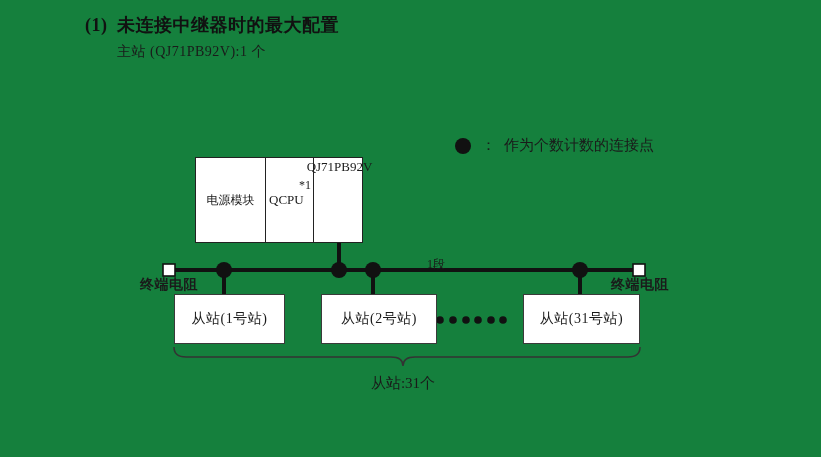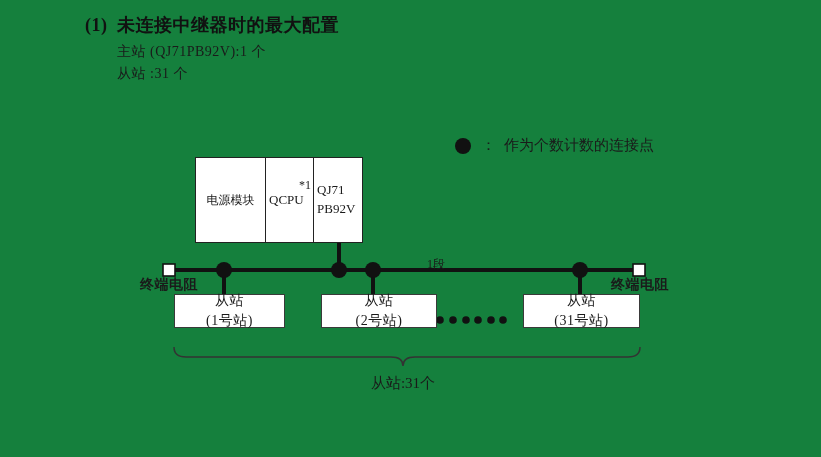--- a/index.html
+++ b/index.html
@@ -23,47 +23,46 @@
   .master-box{
     left:195px;top:157px;width:168px;height:86px;
     border:1.2px solid #222;box-sizing:border-box;
     display:flex;background:#fff;
   }
   .mcell{box-sizing:border-box;height:100%;}
   .mcell1{width:70px;border-right:1.2px solid #222;display:flex;align-items:center;justify-content:center;font-size:12px;}
   .mcell2{width:48px;border-right:1.2px solid #222;position:relative;font-size:13px;}
   .mcell2 .note{position:absolute;top:20px;right:2px;font-size:12px;}
   .mcell2 .cpu{position:absolute;top:34px;left:3px;text-align:right;}
-  .mcell3{width:48px;display:flex;flex-direction:column;justify-content:center;padding-left:3px;font-size:13px;line-height:1.45;}
+  .mcell3{width:48px;display:flex;flex-direction:row;justify-content:center;padding-left:3px;font-size:13px;line-height:1.45;text-align:center;}
   .legend{left:455px;top:136px;display:flex;align-items:center;font-size:15px;white-space:nowrap;}
   .legend-dot{width:16px;height:16px;border-radius:50%;background:#111;margin-right:10px;}
   .legend .colon{margin-right:8px;}
   .seg-label{left:427px;top:256px;font-size:12px;}
   .term-label{font-size:14px;white-space:nowrap;letter-spacing:0.5px;font-weight:bold;}
   .slave-box{
-    top:294px;height:34px;border:1.4px solid #3a3a3a;box-sizing:border-box;
-    display:flex;flex-direction:column;align-items:center;justify-content:center;
+    top:294px;height:50px;border:1.4px solid #3a3a3a;box-sizing:border-box;
+    display:flex;flex-direction:row;align-items:center;justify-content:center;
     font-size:14px;line-height:1.4;background:#fff;letter-spacing:0.5px;
   }
   .brace-label{left:403px;top:374px;transform:translateX(-50%);font-size:15px;white-space:nowrap;}
   .caption{left:250px;top:396px;font-size:16.5px;font-weight:bold;color:#111;white-space:nowrap;letter-spacing:0.5px;}
   .footnote{left:133px;top:424px;font-size:15px;white-space:nowrap;letter-spacing:0.3px;}
   .footnote .marker{display:inline-block;width:28px;}
   svg.overlay{position:absolute;left:0;top:0;pointer-events:none;}
 </style>
 </head>
 <body>
 
 <div class="page">
 
   <div class="abs heading">
     <span class="num">(1)</span><span>未连接中继器时的最大配置</span>
   </div>
   <div class="abs intro-line" style="top:43px;">主站 (QJ71PB92V):1 个</div>
-  <div class="abs intro-line" style="top:65px;">从站 :31 个</div>
 
   <svg class="overlay" width="821" height="457" viewBox="0 0 821 457">
 
     <line x1="175" y1="270" x2="633" y2="270" stroke="#111" stroke-width="4"></line>
 
     <line x1="339" y1="243" x2="339" y2="270" stroke="#111" stroke-width="4"></line>
     <line x1="224" y1="270" x2="224" y2="294" stroke="#111" stroke-width="4"></line>
     <line x1="373" y1="270" x2="373" y2="294" stroke="#111" stroke-width="4"></line>
     <line x1="580" y1="270" x2="580" y2="294" stroke="#111" stroke-width="4"></line>
 

